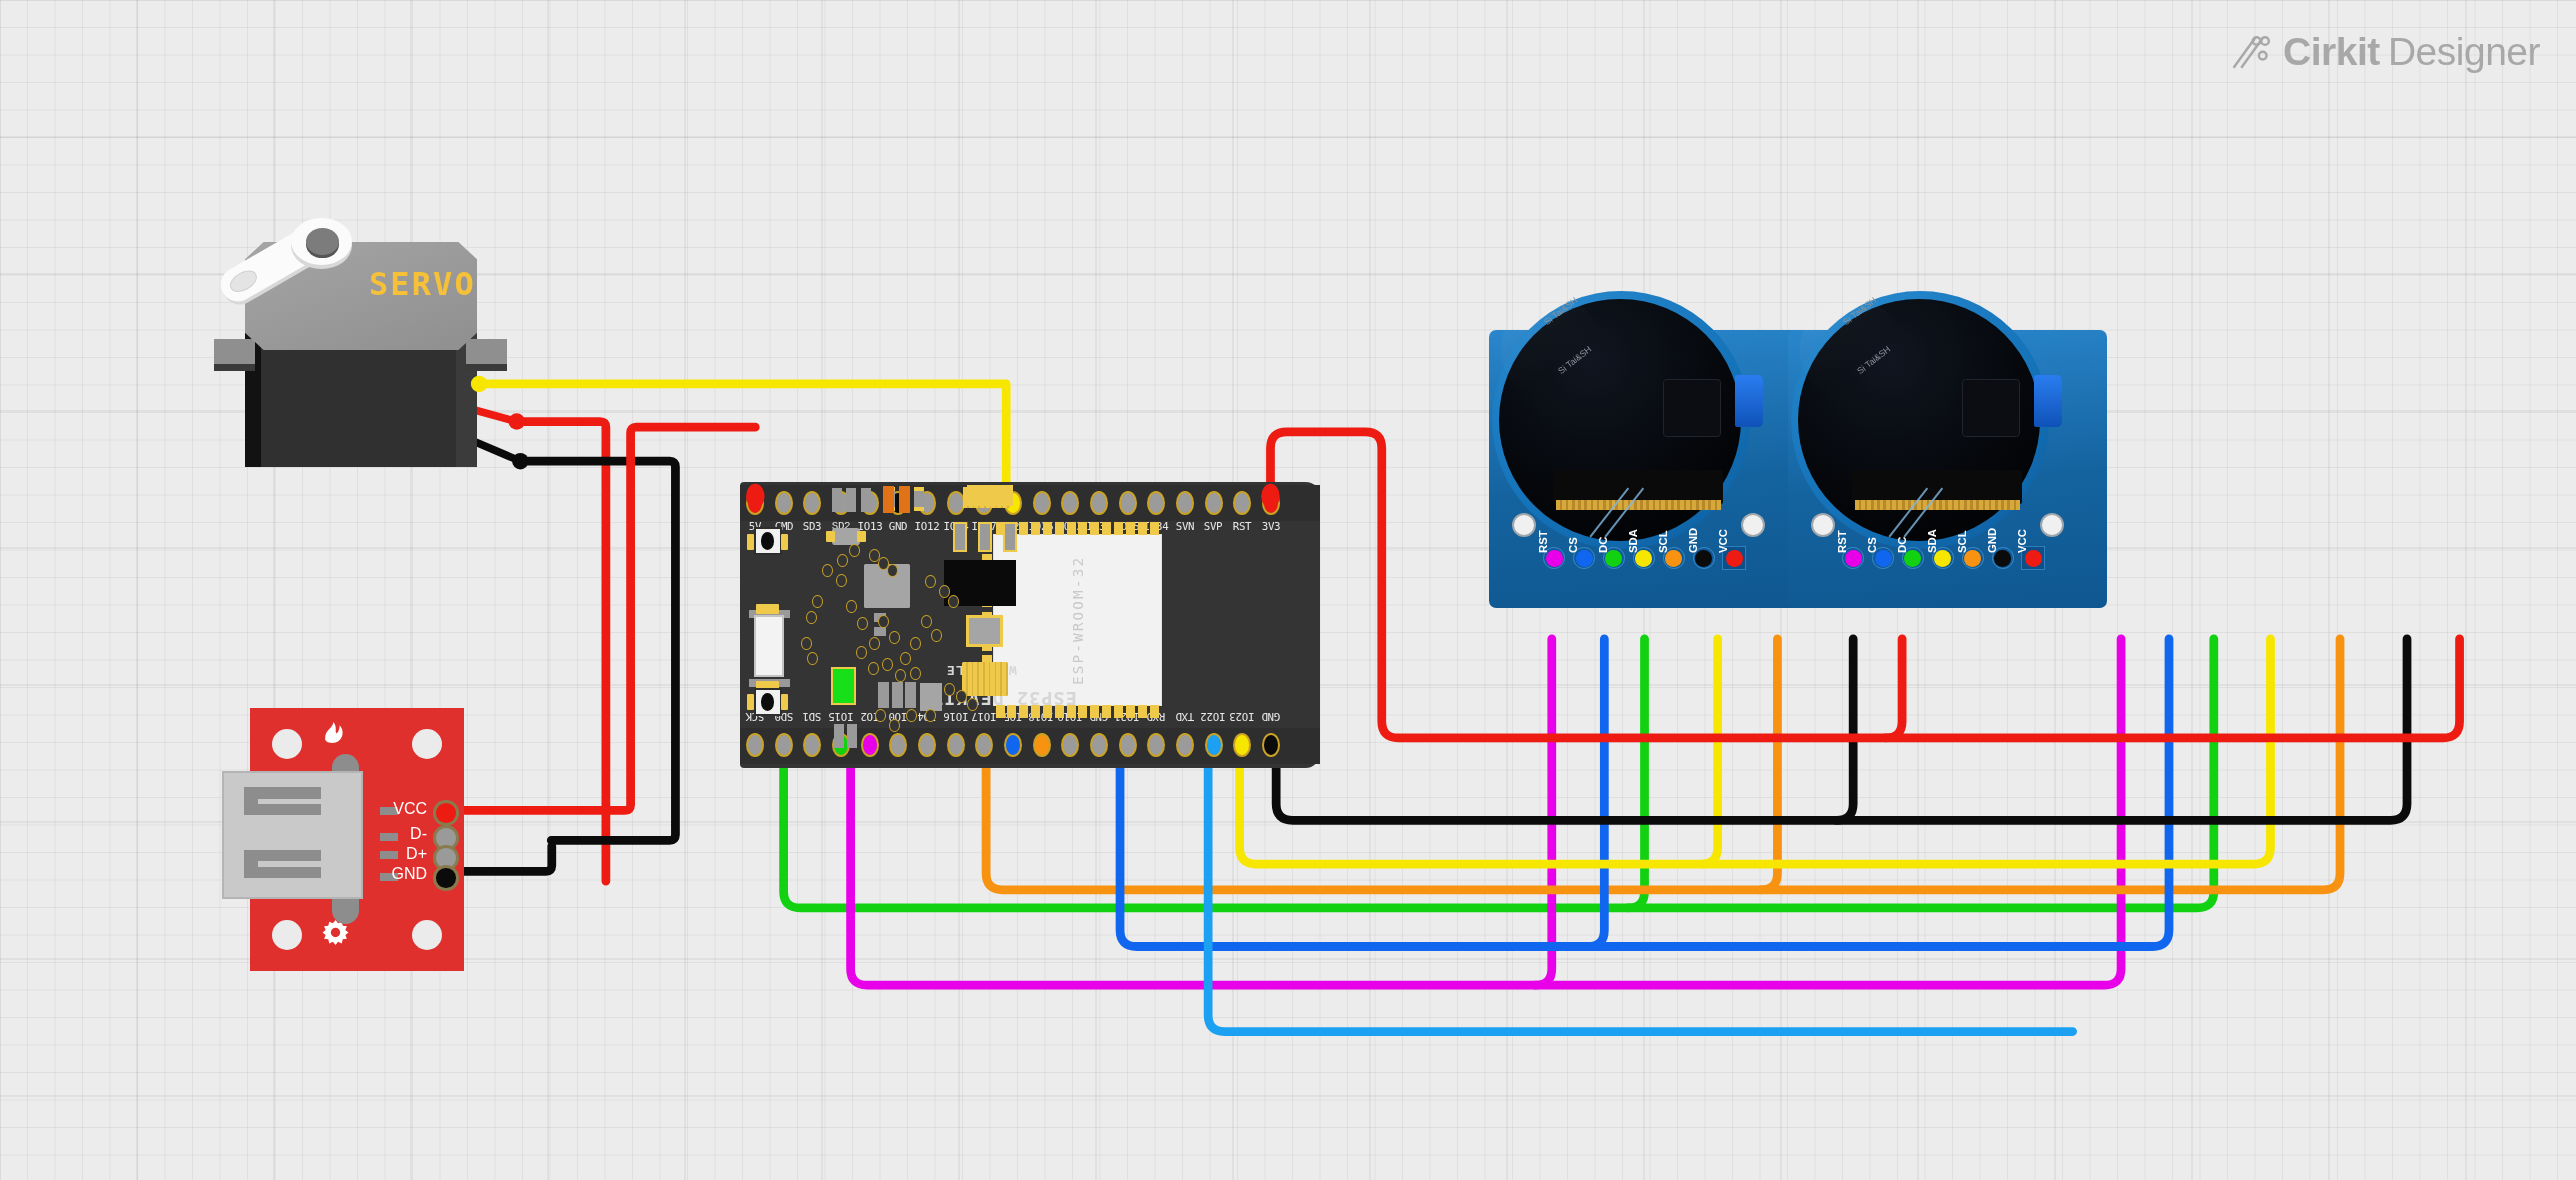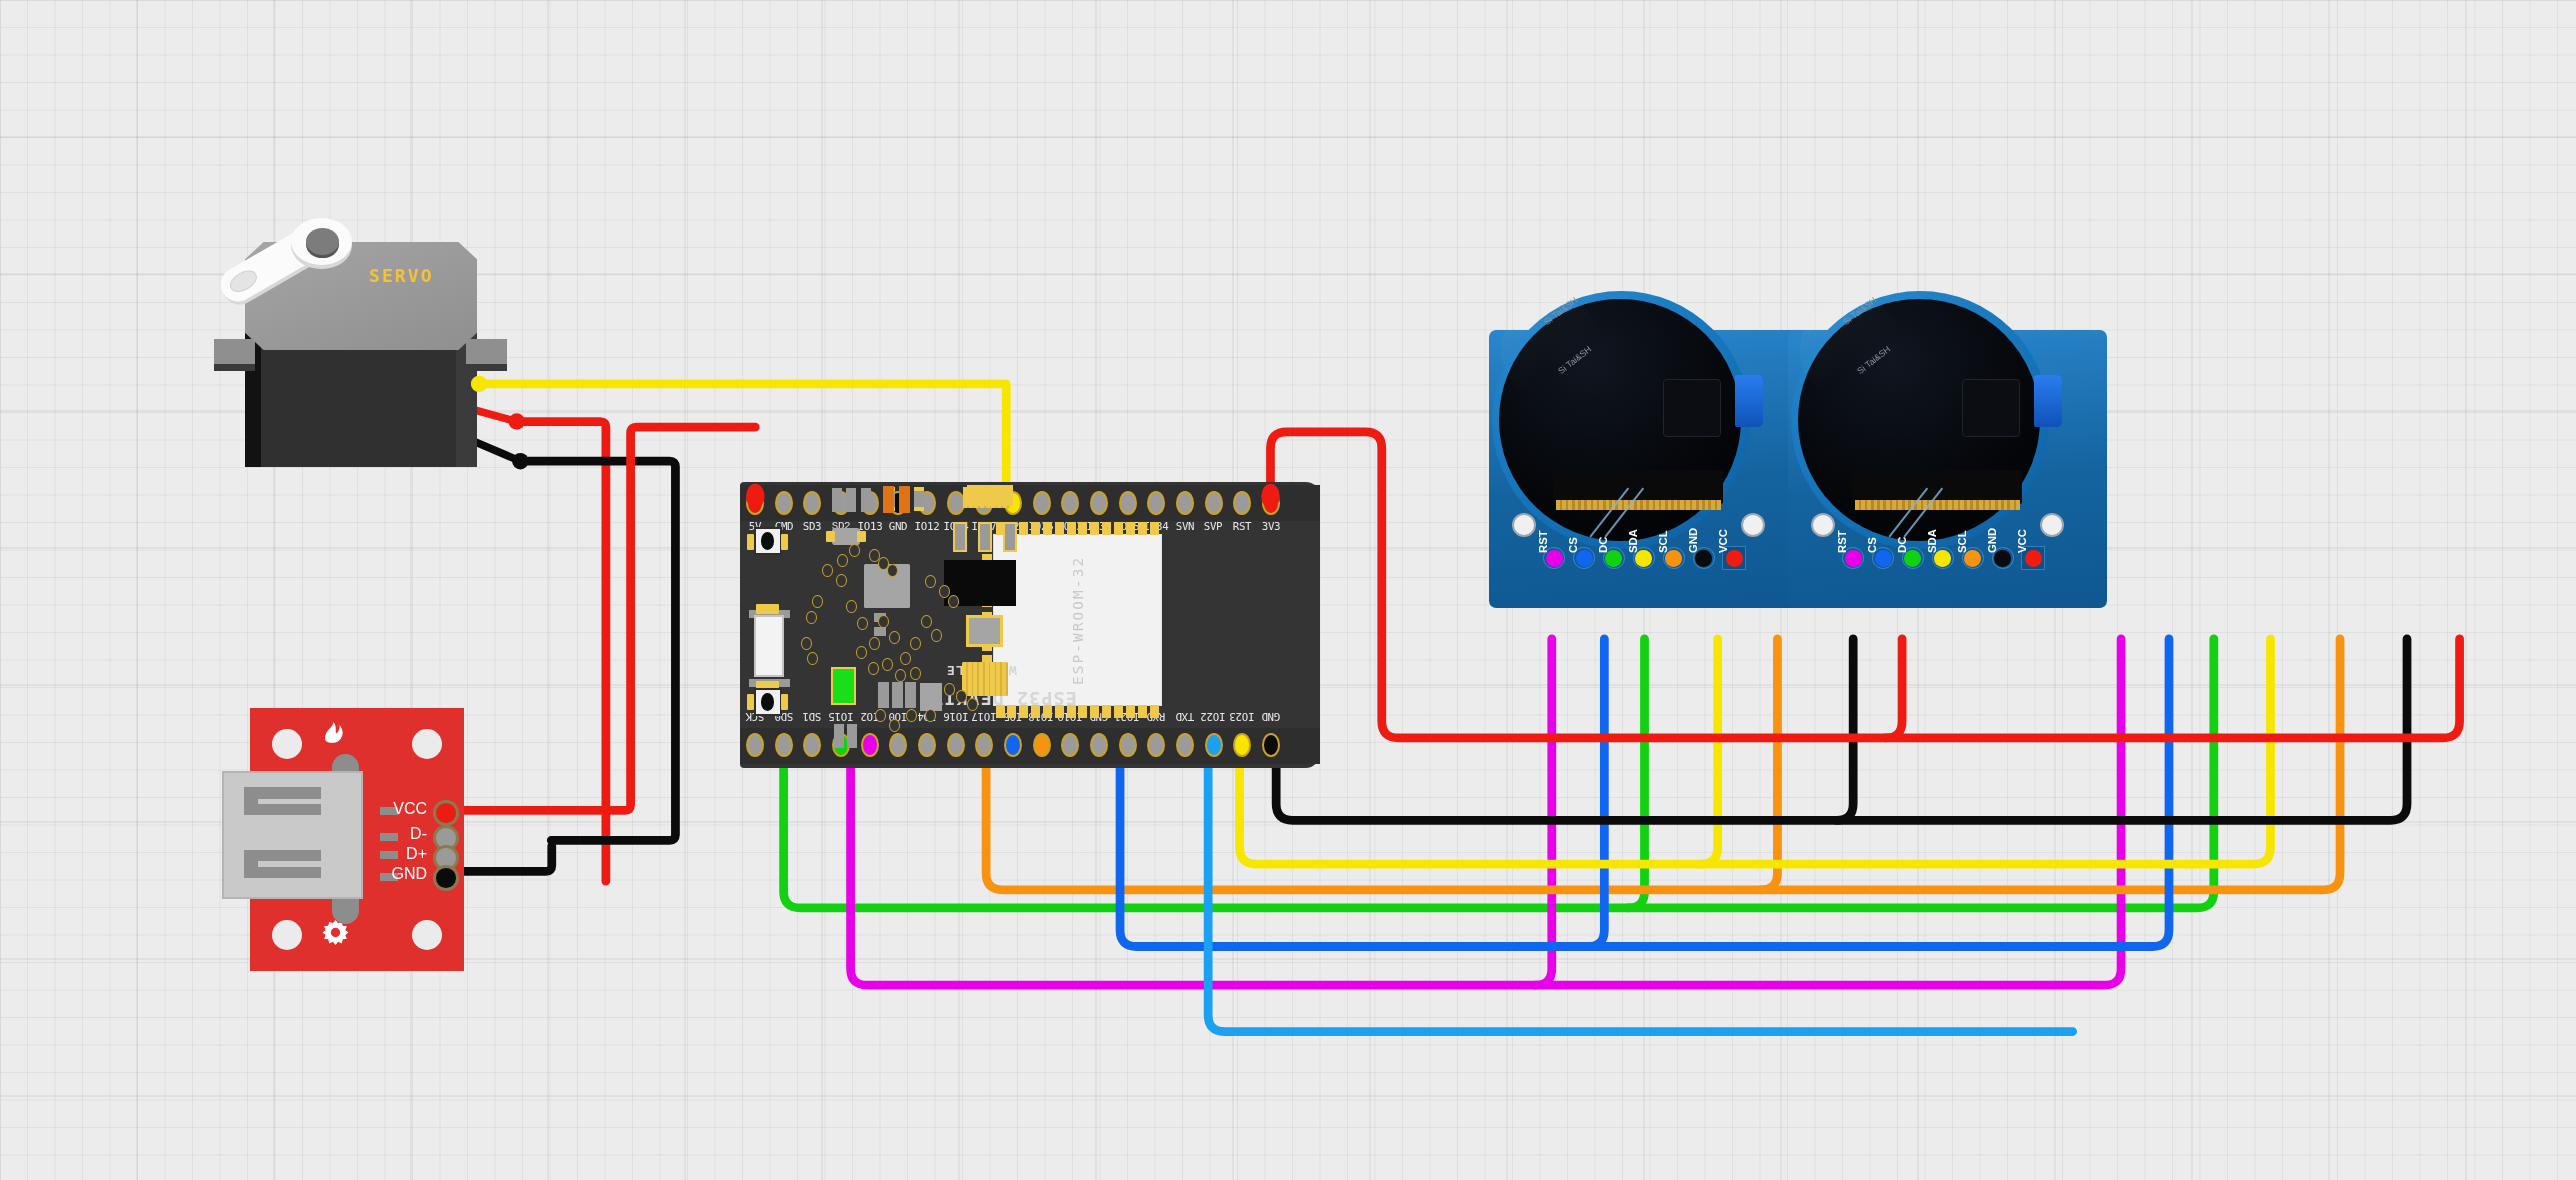--- a/index.html
+++ b/index.html
@@ -44,21 +44,21 @@
     clip-path:polygon(8% 0,92% 0,100% 16%,100% 84%,92% 100%,8% 100%,0 84%,0 16%);}
   .servo-body{position:absolute;left:31px;top:111px;width:232px;height:160px;
     background:#303030;}
   .servo-body-shade{position:absolute;left:31px;top:111px;width:15.5px;height:160px;background:#121212;}
   .servo-body-shade2{position:absolute;left:242px;top:111px;width:20.6px;height:160px;background:#3b3b3b;}
   .servo-ear-l{position:absolute;left:0px;top:143px;width:41px;height:30px;background:#8f8f8f;}
   .servo-ear-r{position:absolute;left:252px;top:143px;width:41px;height:30px;background:#8f8f8f;}
   .servo-ear-l2{position:absolute;left:0px;top:168px;width:41px;height:7.2px;background:#3a3a3a;}
   .servo-ear-r2{position:absolute;left:252px;top:168px;width:41px;height:7.2px;background:#3a3a3a;}
   .servo-label{position:absolute;left:155px;top:69px;color:#f6c138;
-    font-size:18px;font-weight:bold;letter-spacing:2.1px;
+    font-size:32px;font-weight:bold;letter-spacing:2.1px;
     font-family:"DejaVu Sans Mono", monospace;}
   .servo-arm{position:absolute;left:12.4px;top:5.2px;width:124px;height:88px;
     transform:rotate(-30deg);transform-origin:80% 80%;}
   .servo-arm-bar{position:absolute;left:0;top:20.6px;width:118px;height:34px;
     background:#fbfbfb;border-radius:17.5px;box-shadow:0 3.6px 0 #d8d8d8;}
   .servo-arm-hole1{position:absolute;left:9.3px;top:29px;width:27px;height:15.5px;
     background:#e4e4e4;border-radius:50%;border:1.5px solid #d0d0d0;}
   .servo-hub{position:absolute;left:77px;top:21.6px;width:61px;height:47px;
     background:#fbfbfb;border-radius:50%;box-shadow:0 4.1px 0 #d8d8d8;}
   .servo-hub-in{position:absolute;left:92px;top:32px;width:33px;height:27px;
@@ -192,20 +192,33 @@
       <path stroke="#f7e700" d="M 3302 1677 Q 3334 1677 3334 1645 L 3334 1240"></path>
 
       <path stroke="#0b0b0b" d="M 2477 1470 L 2477 1560 Q 2477 1592 2509 1592 L 4640 1592 Q 4672 1592 4672 1560 L 4672 1240"></path>
       <path stroke="#0b0b0b" d="M 3565 1592 Q 3597 1592 3597 1560 L 3597 1240"></path>
 
       <path stroke="#ee1b12" d="M 2466 955 L 2466 870 Q 2466 838 2498 838 L 2650 838 Q 2682 838 2682 870 L 2682 1400 Q 2682 1432 2714 1432 L 4742 1432 Q 4774 1432 4774 1400 L 4774 1240"></path>
       <path stroke="#ee1b12" d="M 3660 1432 Q 3692 1432 3692 1400 L 3692 1240"></path>
     </g>
   </svg>
 
+  <div id="wm">
+    <svg width="46" height="37" viewBox="0 0 60 48">
+      <g stroke="#a8a8a8" stroke-width="3.2" fill="none">
+        <line x1="6" y1="44" x2="34" y2="5"></line>
+        <line x1="16" y1="44" x2="44" y2="5"></line>
+        <circle cx="36" cy="9" r="5"></circle>
+        <circle cx="47" cy="9" r="5"></circle>
+        <circle cx="44" cy="28" r="5"></circle>
+      </g>
+    </svg>
+    <span class="wm-strong">Cirkit</span>
+    <span class="wm-light">Designer</span>
+  </div>
 
   <div id="servo" class="abs">
     <div class="servo-body"></div>
     <div class="servo-body-shade"></div>
     <div class="servo-body-shade2"></div>
     <div class="servo-ear-l"></div>
     <div class="servo-ear-l2"></div>
     <div class="servo-ear-r"></div>
     <div class="servo-ear-r2"></div>
     <div class="servo-top-bevel"></div>

